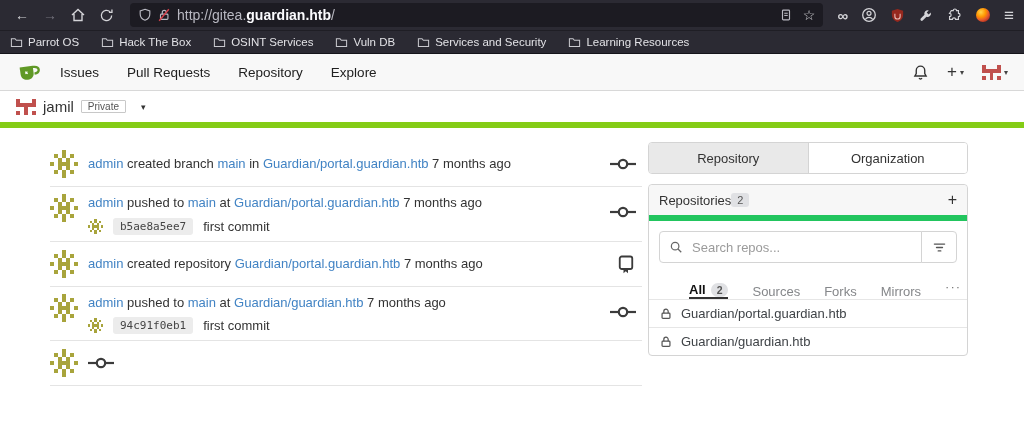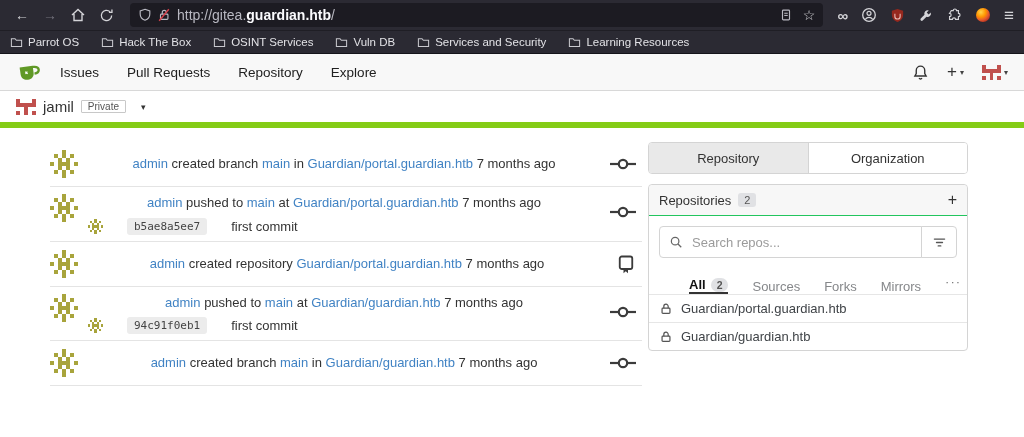--- a/index.html
+++ b/index.html
@@ -33,46 +33,46 @@
   .iconbtn{display:flex;align-items:center;color:#333;}
 
   
   .user-header{height:31px;background:#fff;border-bottom:6px solid #84cc16;display:flex;align-items:center;padding:0 16px;gap:7px;}
   .username{font-size:15px;color:#333;}
   .badge-private{font-size:10px;color:#555;border:1px solid #c8c8c8;border-radius:1px;padding:0 6px;}
   .uh-caret{font-size:9px;color:#333;margin-left:8px;}
 
   
   .main{display:flex;padding:14px 0 0 50px;}
-  .feed{width:592px;text-align:center;}
+  .feed{width:592px;}
   .feed-row{display:flex;gap:10px;align-items:center;border-bottom:1px solid #e4e4e4;padding:4px 0;min-height:36px;}
   .feed-row.double{align-items:flex-start;padding:6px 0;}
   .feed-row.double .type-icon{margin-top:7px;}
   .feed-row.double .avatar-lg{margin-top:1px;}
   .avatar-lg{width:28px;height:28px;flex:0 0 28px;}
   .feed-body{flex:1;min-width:0;}
   .feed-line{font-size:13px;color:#333;line-height:1.5;}
   .lnk{color:#4183c4;}
   .time{color:#333;}
-  .commit-line{display:flex;align-items:center;gap:24px;margin-top:5px;}
+  .commit-line{display:flex;align-items:center;gap:10px;margin-top:5px;}
   .avatar-sm{width:15px;height:15px;}
   .hash{font-family:"DejaVu Sans Mono",monospace;font-size:11px;color:#444;background:#ececec;
         border-radius:3px;padding:2px 7px;}
   .commit-msg{font-size:13px;color:#333;}
   .type-icon{width:26px;height:24px;flex:0 0 26px;margin-right:6px;}
 
   
   .sidebar{width:320px;margin-left:6px;}
   .segmented{display:flex;border:1px solid #d4d4d4;border-radius:4px;overflow:hidden;height:30px;}
   .seg{flex:1;display:flex;align-items:center;justify-content:center;font-size:13px;color:#333;background:#fff;}
   .seg.active{background:#e9e9e9;}
   .seg + .seg{border-left:1px solid #d4d4d4;}
   .panel{border:1px solid #d4d4d4;border-radius:4px;margin-top:10px;background:#fff;}
-  .panel-header{background:#f7f7f7;border-bottom:1px solid #22c55e;border-radius:4px 4px 0 0;
-                padding:7px 10px;display:flex;align-items:center;gap:7px;}
+  .panel-header{background:#f7f7f7;border-bottom:6px solid #22c55e;border-radius:4px 4px 0 0;
+                padding:7px 10px;display:flex;align-items:center;gap:0;}
   .panel-title{font-size:13px;color:#333;}
   .count-badge{background:#e0e1e4;border-radius:3px;font-size:11px;color:#555;padding:1px 6px;}
   .panel-plus{margin-left:auto;font-size:16px;color:#333;line-height:1;}
   .search-wrap{padding:10px;display:flex;}
   .search-box{flex:1;display:flex;align-items:center;gap:7px;border:1px solid #d4d4d4;
               border-radius:4px 0 0 4px;height:32px;box-sizing:border-box;padding:0 9px;background:#fff;}
   .search-box input{border:none;outline:none;flex:1;font-size:13px;color:#333;min-width:0;
                     font-family:"Liberation Sans",sans-serif;background:transparent;}
   .search-box input::placeholder{color:#9b9b9b;}
   .filter-btn{width:36px;height:32px;box-sizing:border-box;border:1px solid #d4d4d4;border-left:1px solid #d4d4d4;
@@ -433,30 +433,20 @@
           <use href="#icon-commit"></use>
         </svg>
     </div>
 
     <div class="feed-row">
       <a class="avatar-lg">
           <svg width="28" height="28">
             <use href="#identicon-olive"></use>
           </svg>
         </a>
-      <div class="feed-body">
-        <div class="feed-line">
-          <a class="lnk">admin</a>
-          <span>created branch</span>
-          <a class="lnk">main</a>
-          <span>in</span>
-          <a class="lnk">Guardian/guardian.htb</a>
-          <span class="time">7 months ago</span>
-        </div>
-      </div>
       <svg class="type-icon">
           <use href="#icon-commit"></use>
         </svg>
     </div>
 
 
   </div>
 
   <aside class="sidebar">
     <div class="segmented">

